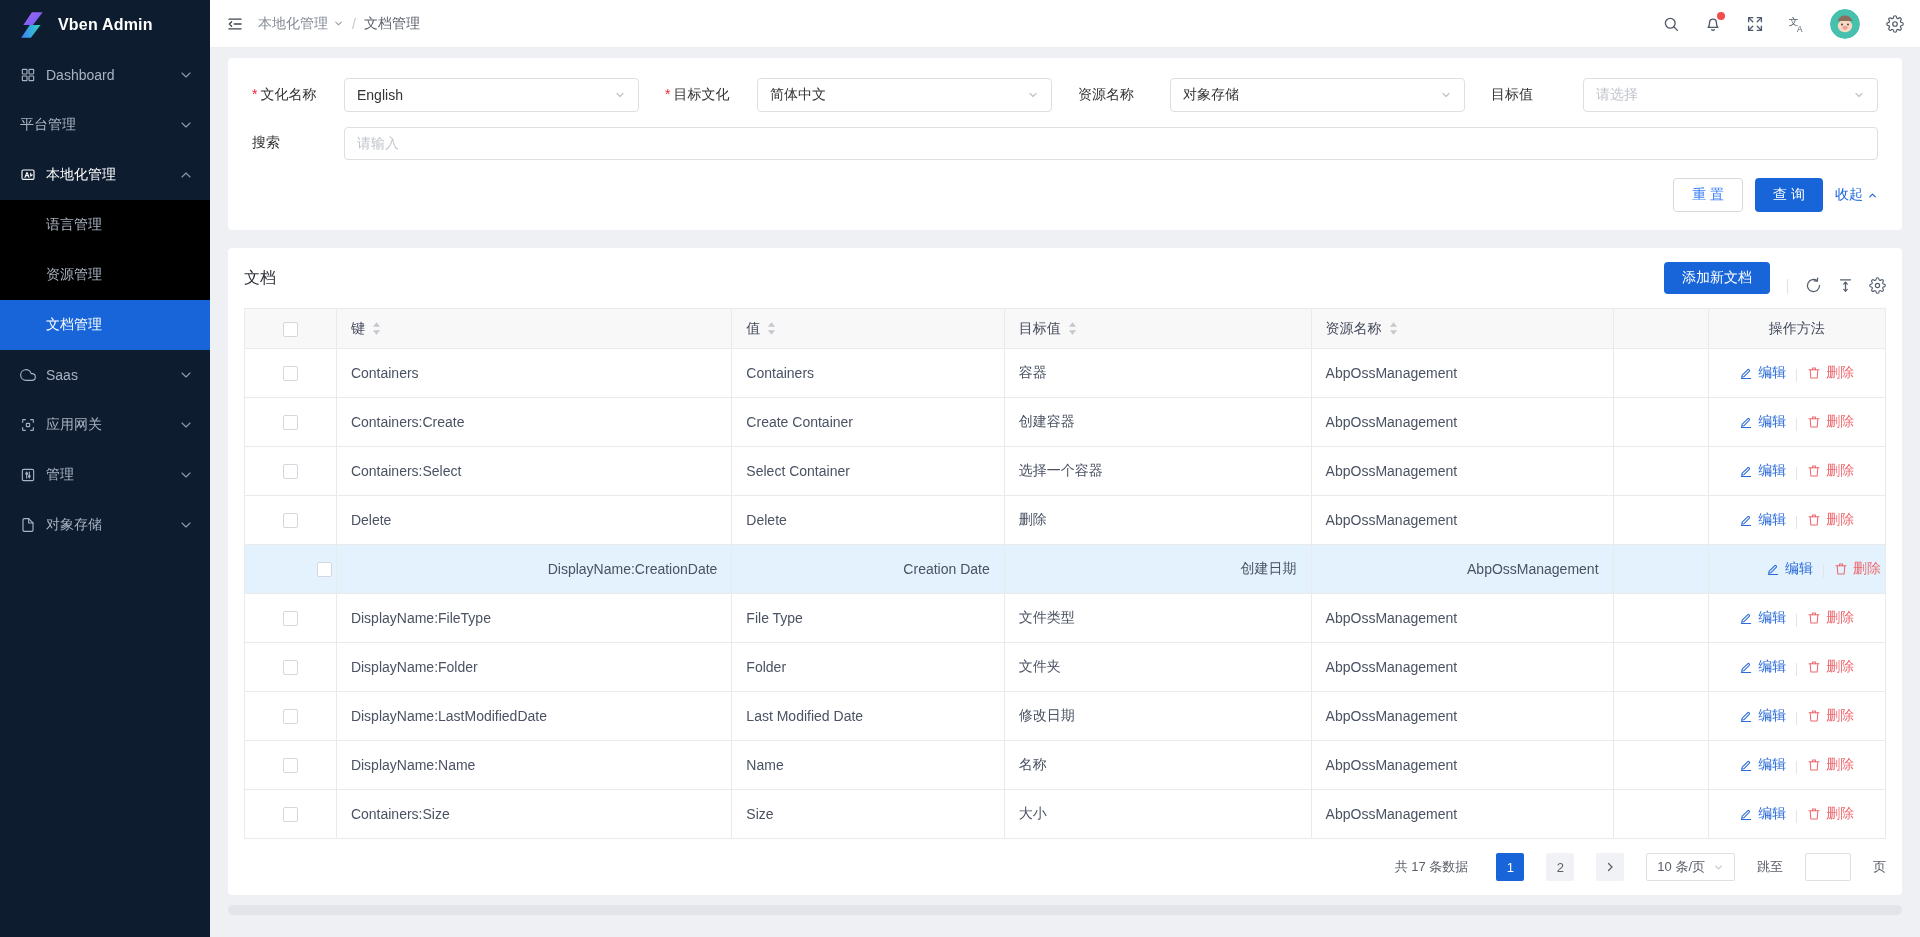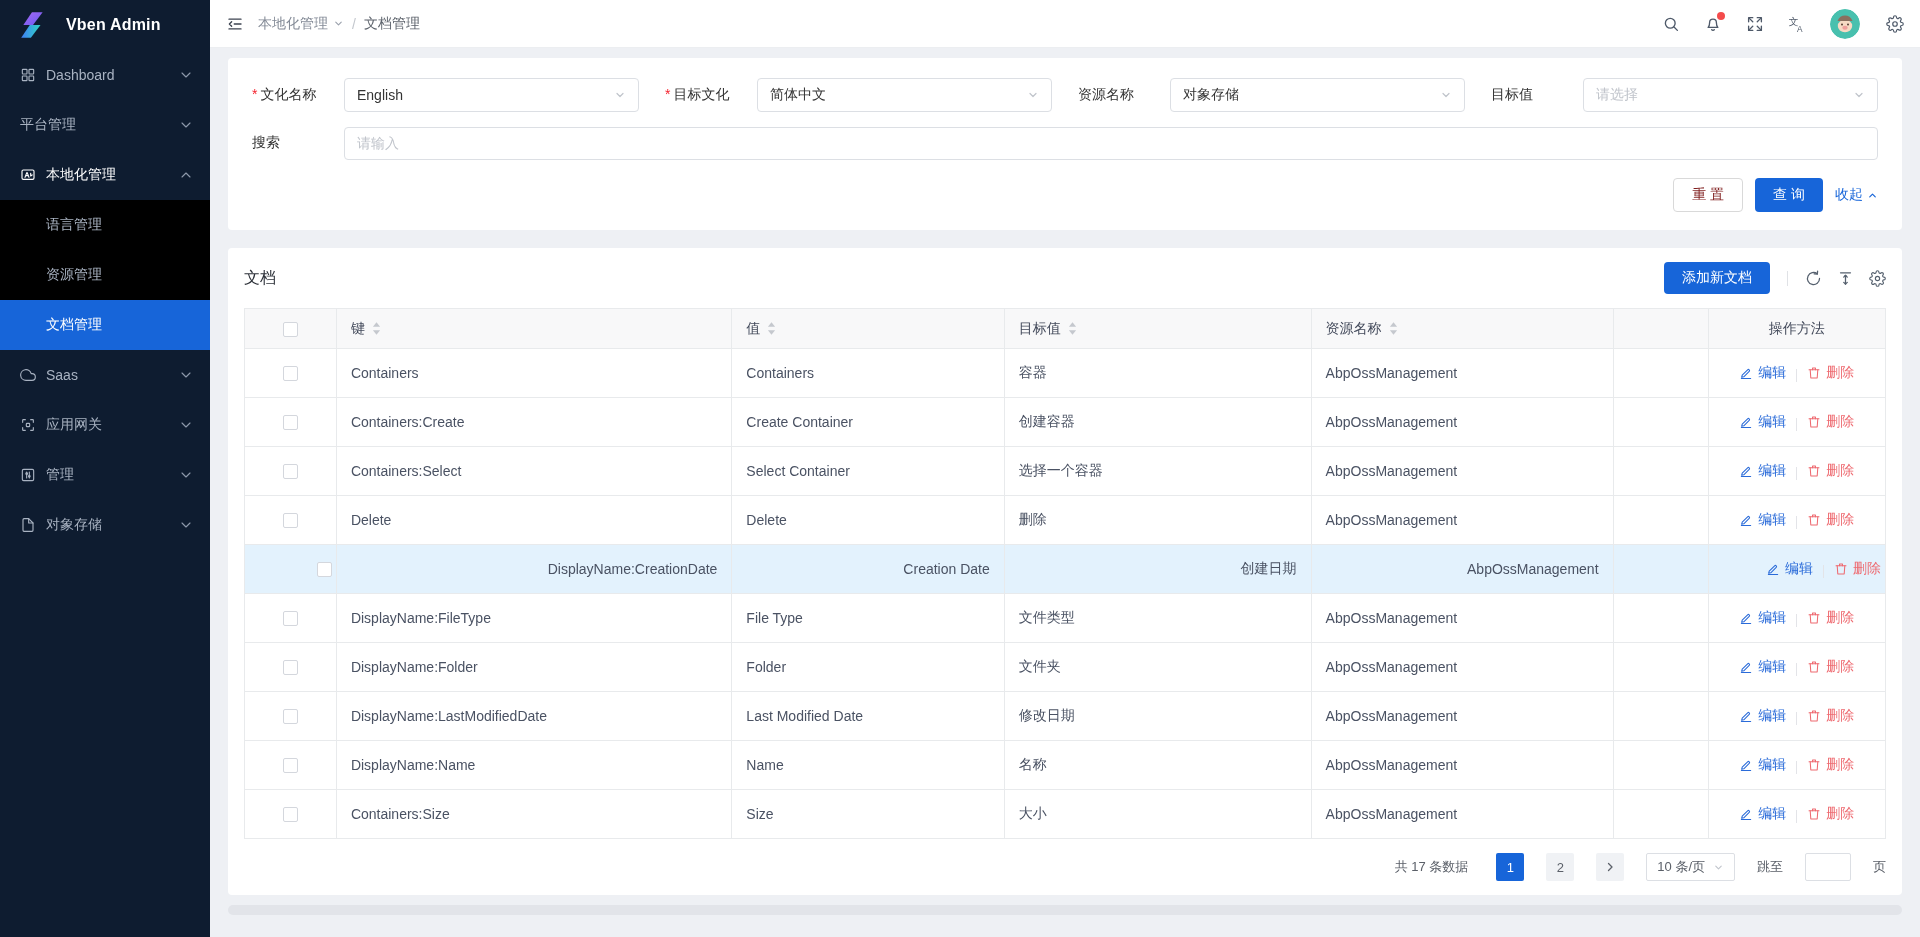--- a/index.html
+++ b/index.html
@@ -2,21 +2,21 @@
 <html><head>
 <meta charset="utf-8">
 <style>
   * { box-sizing: border-box; margin: 0; padding: 0; }
   html,body { width:1920px; height:937px; overflow:hidden;
     font-family:"Liberation Sans","DejaVu Sans",sans-serif; background:#eef0f4; color:#333; }
   .app { display:flex; width:100%; height:100%; }
 
   
   .sidebar { width:210px; min-width:210px; height:100%; background:#0e1c30; display:flex; flex-direction:column; }
-  .logo { height:50px; display:flex; align-items:center; padding-left:18px; gap:18px; cursor:pointer; }
+  .logo { height:50px; display:flex; align-items:center; padding-left:18px; gap:10px; cursor:pointer; }
   .logo svg { width:30px; height:30px; }
   .logo-text { color:#fff; font-size:16px; font-weight:bold; letter-spacing:.2px; }
   .menu { flex:1; overflow:hidden; }
   .menu-item { height:50px; display:flex; align-items:center; padding:0 16px 0 20px; gap:10px;
     color:#a9b3c2; font-size:14px; cursor:pointer; }
   .menu-item .ic { width:16px; height:16px; flex-shrink:0; }
   .menu-item.open { color:#fff; }
   .mi-label { flex:1; white-space:nowrap; overflow:hidden; }
   .mi-chevron { margin-left:auto; display:flex; }
   .mi-chevron svg { width:12px; height:12px; color:#8e99ab; }
@@ -55,30 +55,30 @@
   .select .val { flex:1; color:#333; overflow:hidden; white-space:nowrap; }
   .select .val.ph { color:#c0c4cb; }
   .select svg { width:12px; height:12px; color:#c0c4cb; flex-shrink:0; }
   .f-row2 { margin-top:14px; display:flex; }
   .text-input { flex:1; height:33px; border:1px solid #dcdfe4; border-radius:4px; padding:0 12px;
     font-size:14px; color:#333; outline:none; font-family:inherit; }
   .text-input::placeholder { color:#c0c4cb; }
   .f-actions { margin-top:18px; display:flex; justify-content:flex-end; align-items:center; gap:12px; }
   .btn { height:34px; padding:0 18px; border-radius:4px; font-size:14px; display:inline-flex;
     align-items:center; justify-content:center; cursor:pointer; border:none; font-family:inherit; }
-  .btn-default { background:#fff; border:1px solid #d9d9d9; color:#7f1d1d; }
+  .btn-default { background:#fff; border:1px solid #d9d9d9; color:#3b82f6; }
   .btn-primary { background:#1765d9; color:#fff; }
   .link-collapse { display:inline-flex; align-items:center; gap:4px; color:#1765d9; font-size:14px; cursor:pointer; }
   .link-collapse svg { width:11px; height:11px; }
 
   
   .table-card { margin:18px 18px 0; background:#fff; border-radius:4px; padding:14px 16px; }
   .t-head { display:flex; align-items:center; margin-bottom:14px; }
   .t-title { font-size:16px; color:#2c3038; font-weight:500; }
-  .t-tools { margin-left:auto; display:flex; align-items:center; gap:15px;padding-left:40px; }
+  .t-tools { margin-left:auto; display:flex; align-items:flex-end; gap:15px;padding-left:40px; }
   .t-divider { width:1px; height:15px; background:#e0e2e6; margin:0 2px; }
   .tool-icon { display:flex; color:#55606e; cursor:pointer; }
   .tool-icon svg { width:17px; height:17px; }
   table { width:100%; border-collapse:collapse; table-layout:fixed; font-size:14px; }
   th, td { border:1px solid #e8eaec; padding:0 14px; text-align:left; }
   th { height:40px; background:#f8f8f9; color:#42495a; font-weight:400; }
   td { height:49px; color:#4a5263; }
   th.center, td.center { text-align:center; padding:0 4px; }
   tr.highlight td { background:#e3f2fd;text-align:right; }
   .th-inner { display:flex; align-items:center; gap:7px; }

